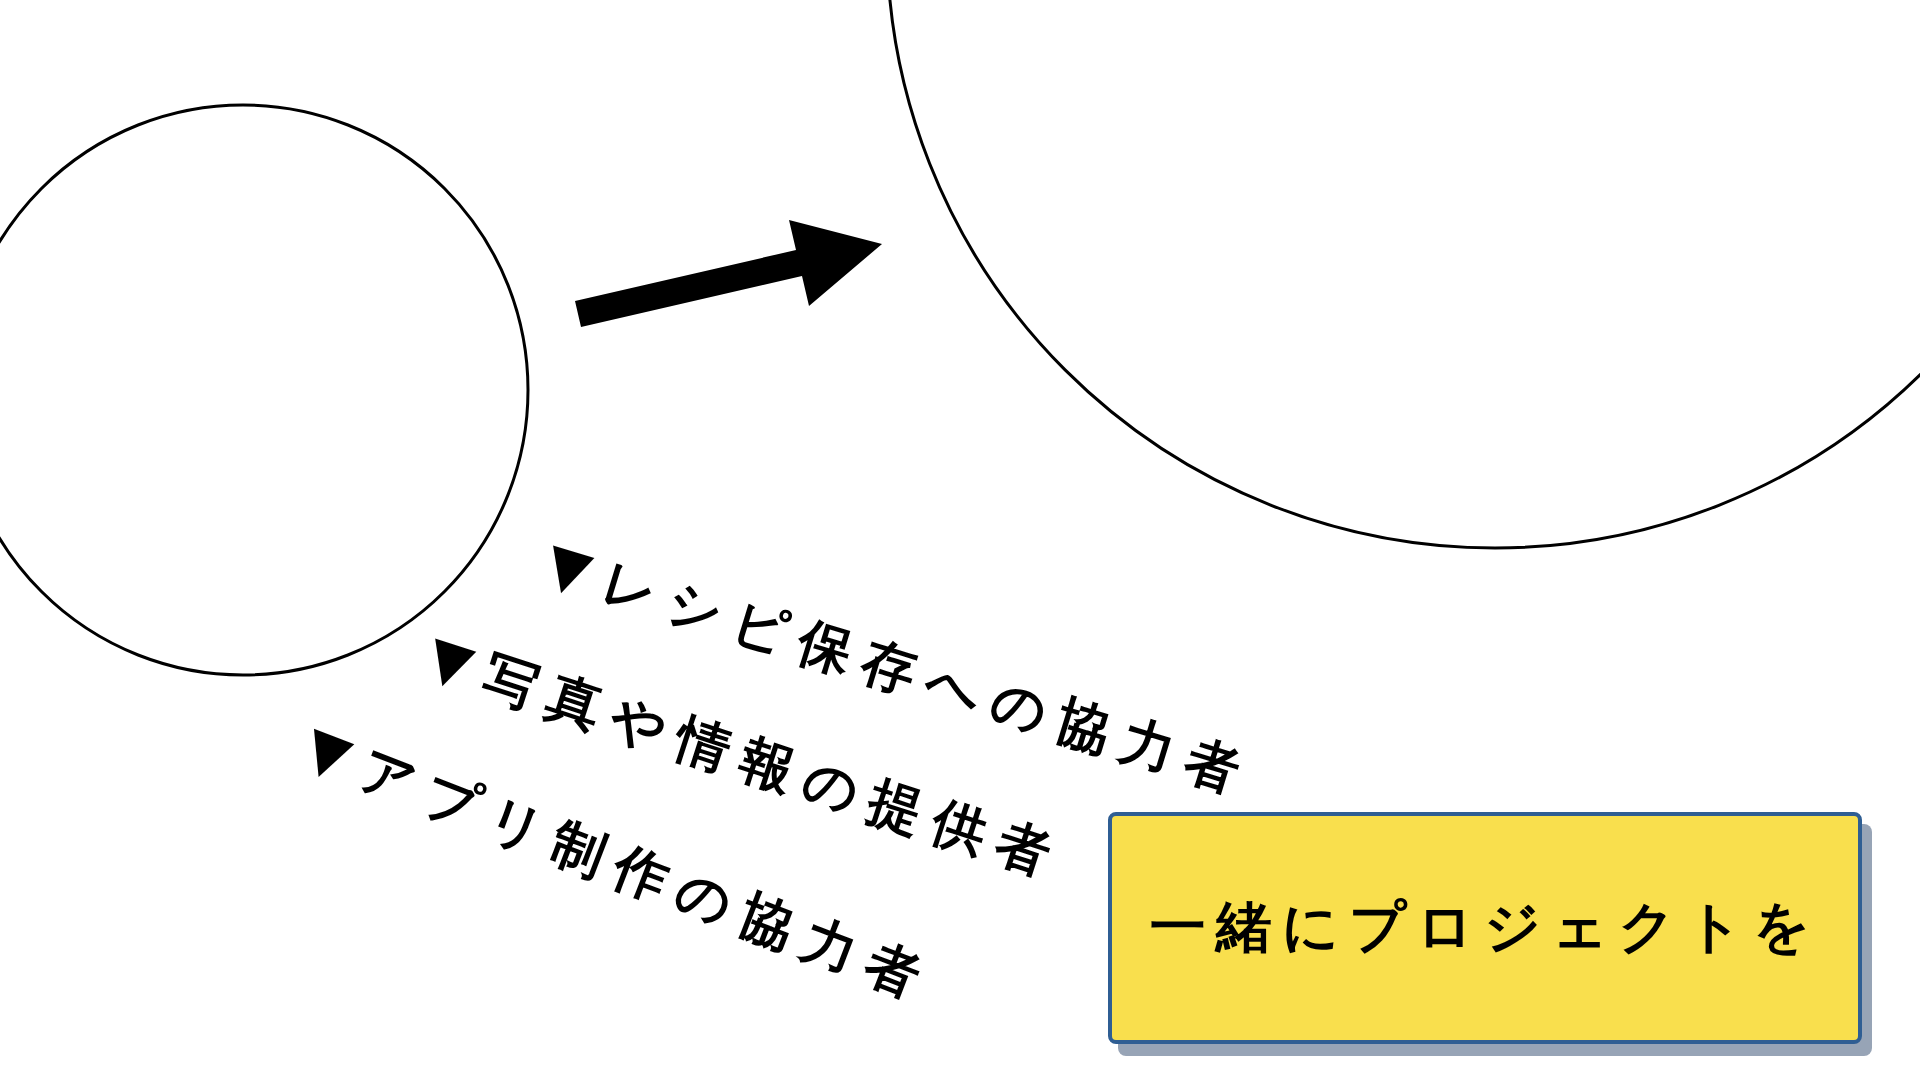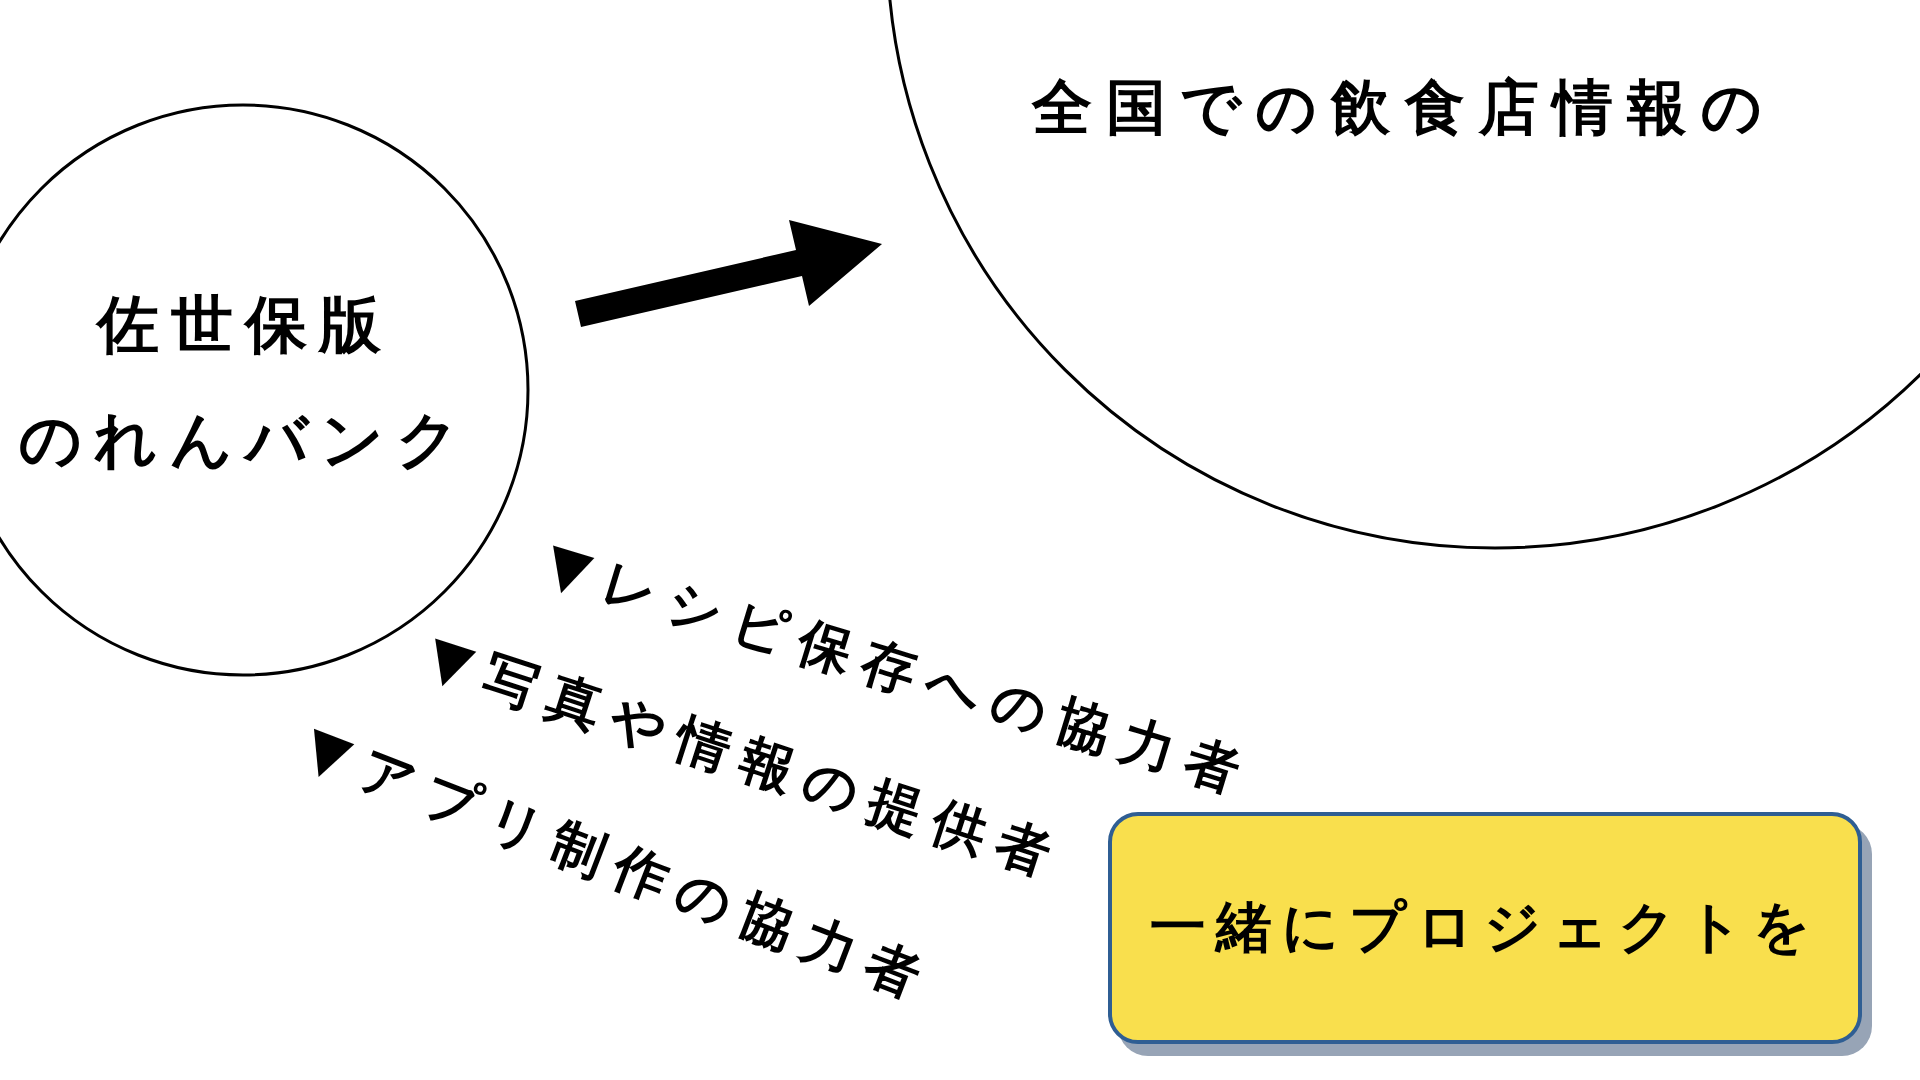--- a/index.html
+++ b/index.html
@@ -64,21 +64,21 @@
   .contributor-3 { left: 308px; top: 708px; transform: rotate(21deg); }
   .callout-box {
     position: absolute;
     left: 1108px;
     top: 812px;
     width: 754px;
     height: 232px;
     box-sizing: border-box;
     background: var(--callout-fill, #f9df4d);
     border: 4px solid var(--callout-border, #2f5e93);
-    border-radius: 30px;
+    border-radius: 8px;
     box-shadow: 10px 12px 0 var(--callout-shadow, #97a4b6);
     display: flex;
     flex-direction: column;
     align-items: center;
     justify-content: center;
     gap: 10px;
   }
   .callout-line {
     font-size: 56px;
     font-weight: bold;
@@ -93,27 +93,22 @@
 
   <svg class="shape-layer" viewBox="0 0 1920 1080" aria-hidden="true">
 
     <circle cx="243" cy="390" r="285" fill="#ffffff" stroke="#000000" stroke-width="3"></circle>
 
     <circle cx="1495" cy="-60" r="608" fill="#ffffff" stroke="#000000" stroke-width="3"></circle>
 
     <polygon points="575,301 796,250 789,220 882,244 809,306 802,276 581,327" fill="#000000"></polygon>
   </svg>
 
-  <div class="left-circle-text">
-    <div>佐世保版</div>
-    <div>のれんバンク</div>
-  </div>
 
   <div class="right-circle-text">
-    <div>全国での飲食店情報の</div>
   </div>
 
   <div class="contributor contributor-1">
     <span class="marker">▼</span><span>レシピ保存への協力者</span>
   </div>
 
   <div class="contributor contributor-2">
     <span class="marker">▼</span><span>写真や情報の提供者</span>
   </div>
 

